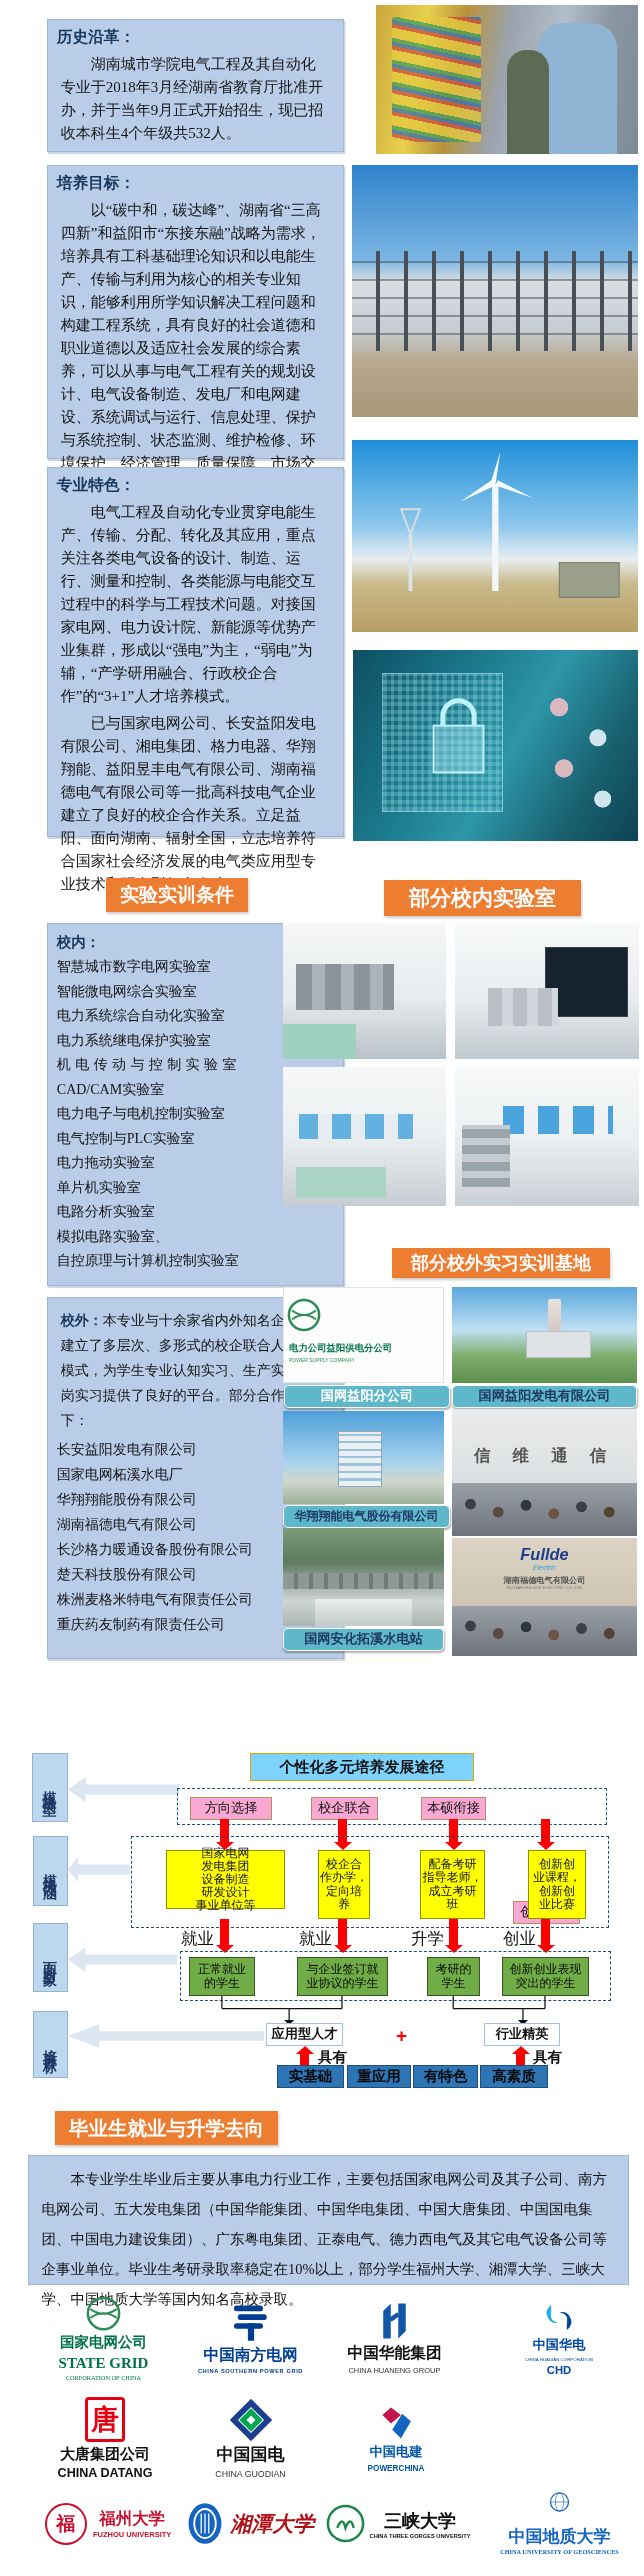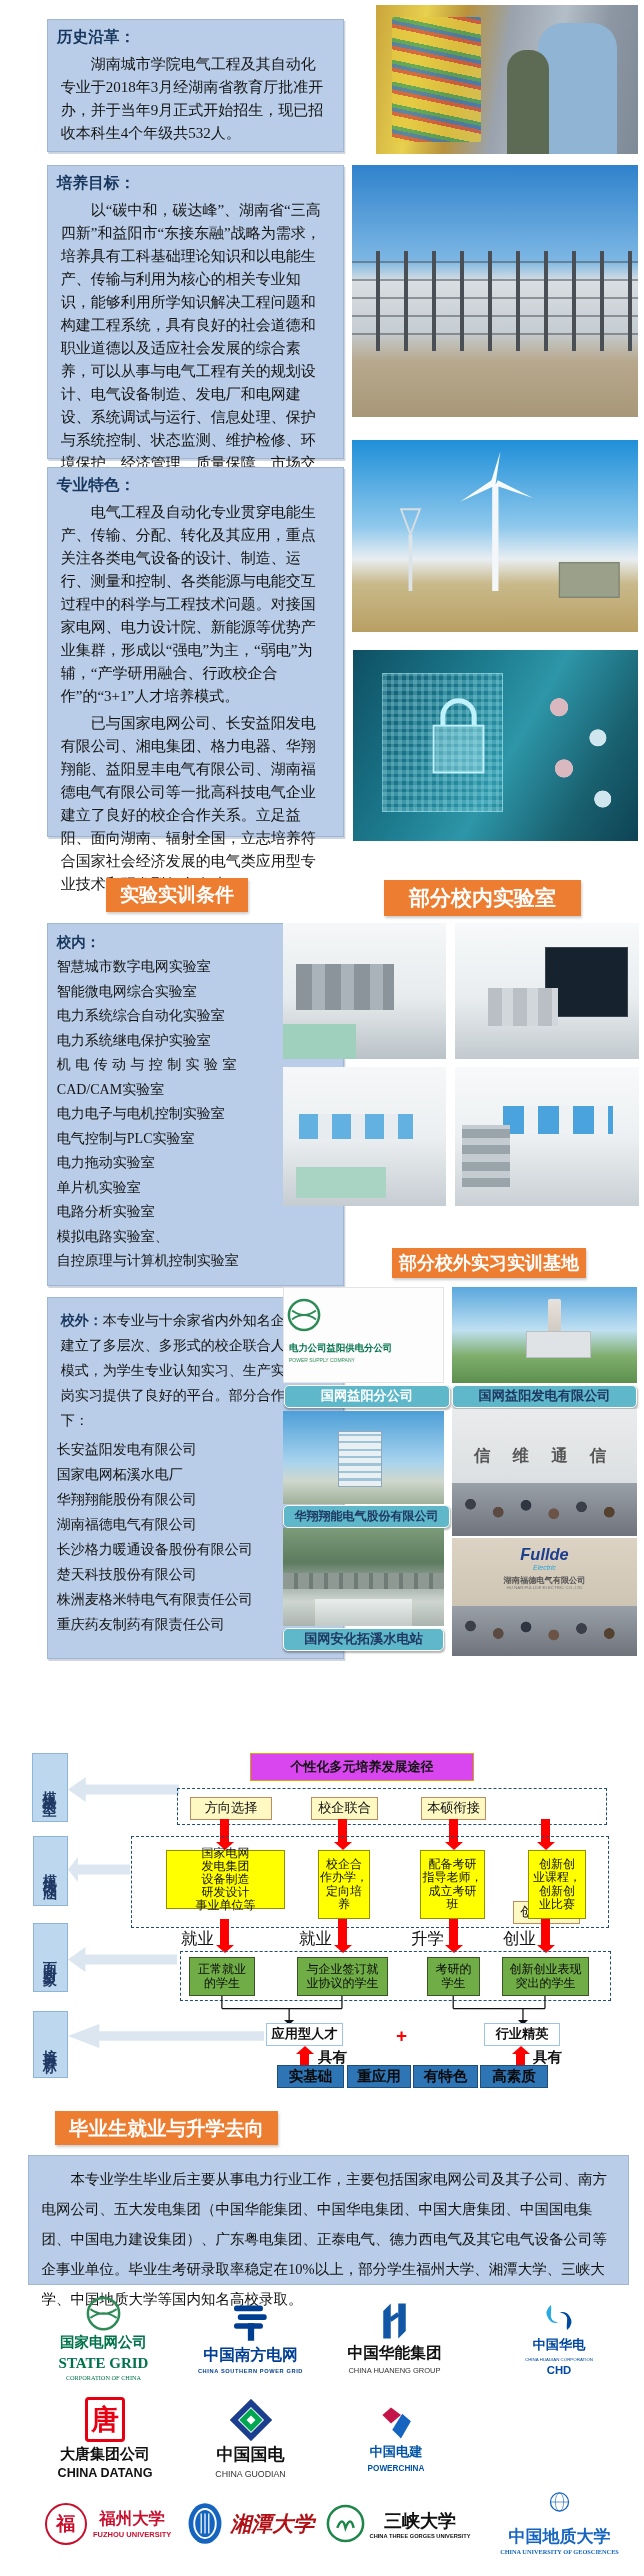--- a/index.html
+++ b/index.html
@@ -33,29 +33,29 @@
   .crowd{position:absolute;left:0;right:0;bottom:0;height:42%;
          background:
           radial-gradient(circle at 10% 40%, #3a3f4a 5px, transparent 5.7px),
           radial-gradient(circle at 25% 55%, #5a4a42 5px, transparent 5.7px),
           radial-gradient(circle at 40% 42%, #2e3642 5px, transparent 5.7px),
           radial-gradient(circle at 55% 58%, #6b5346 5px, transparent 5.7px),
           radial-gradient(circle at 70% 45%, #3a3f4a 5px, transparent 5.7px),
           radial-gradient(circle at 85% 55%, #54412f 5px, transparent 5.7px),
           linear-gradient(#9aa0a8, #6f747c);}
   
-  .fc-title{position:absolute;background:#d946ef;border:0.6px solid #d8a400;color:#111;
-            font-weight:bold;font-size:13px;display:flex;align-items:center;justify-content:center;}
+  .fc-title{position:absolute;background:#7dd3fc;border:0.6px solid #d8a400;color:#111;
+            font-weight:bold;font-size:15px;display:flex;align-items:center;justify-content:center;}
   .fc-side{position:absolute;background:#bdd7ee;border:0.6px solid #8eb4d8;color:#1f3864;
            font-weight:bold;font-size:14px;writing-mode:vertical-rl;text-orientation:upright;
            display:flex;align-items:center;justify-content:center;letter-spacing:3.8px;}
   .dashbox{position:absolute;border:1.9px dashed #1f4e79;box-sizing:border-box;}
   .fcbox{position:absolute;display:flex;align-items:center;justify-content:center;text-align:center;
          box-sizing:border-box;white-space:pre-line;}
-  .pink{background:#fef9c3;border:0.6px solid #b98d5f;font-size:13.2px;color:#111;}
+  .pink{background:#f9a8d4;border:0.6px solid #b98d5f;font-size:13.2px;color:#111;}
   .yellow{background:#ffff00;border:0.6px solid #8f8f00;font-size:12px;line-height:13.2px;color:#111;}
   .green{background:#70ad47;border:0.6px solid #375623;font-size:12px;line-height:13.2px;color:#0a0a0a;}
   .goal{background:#ffffff;border:1.3px solid #9dc3e6;font-size:13.2px;color:#111;font-weight:600;}
   .quality{background:#2e75b6;border:0.6px solid #1f4e79;font-size:14.5px;font-weight:bold;color:#0a0a0a;}
   .flabel{position:absolute;font-size:16.4px;color:#111;font-family:"Liberation Sans",sans-serif;}
   .juyou{position:absolute;font-size:14.5px;font-weight:bold;color:#111;}
   .plus{position:absolute;color:#fe0000;font-size:19px;font-weight:bold;}
   .hollow-arrow{position:absolute;background:#dce6f1;
         clip-path:polygon(0 50%,16% 0,16% 30%,100% 30%,100% 70%,16% 70%,16% 100%);
         filter:drop-shadow(0 0.6px 0.6px #8fa6c6);}
@@ -180,21 +180,21 @@
   </div>
   <div class="photo" style="left:283px;top:1067px;width:163px;height:139px;background:linear-gradient(#f5f7f8 0%,#eceff1 50%,#c6cdd2 100%);">
     <div style="position:absolute;left:10%;top:34%;width:70%;height:18%;background:repeating-linear-gradient(90deg,#63b1e0 0 19px,#e6ecef 19px 33px);"></div>
     <div style="position:absolute;left:8%;bottom:6%;width:55%;height:22%;background:#a9d3c2;"></div>
   </div>
   <div class="photo" style="left:455px;top:1067px;width:184px;height:139px;background:linear-gradient(#f7f9fa 0%,#edf0f2 50%,#c9d0d5 100%);">
     <div style="position:absolute;left:26%;top:28%;width:60%;height:20%;background:repeating-linear-gradient(90deg,#4aa3dd 0 21.4px,#eef2f4 21.4px 35px);"></div>
     <div style="position:absolute;left:4%;top:42%;width:26%;height:44%;background:repeating-linear-gradient(0deg,#9aa4ab 0 8.8px,#c4ccd1 8.8px 16.4px);"></div>
   </div>
 
-  <div class="badge" style="left:368px;top:1248px;width:194px;height:30px;font-size:18px;">部分校外实习实训基地</div>
+  <div class="badge" style="left:368px;top:1248px;width:218px;height:30px;font-size:18px;">部分校外实习实训基地</div>
 
   <div class="photo" style="left:283px;top:1287px;width:161px;height:96px;background:#fdfdfd;border:0.6px solid #e4e4e4;">
     <svg width="34" height="34" style="position:absolute;left:2.5px;top:10px;" viewBox="0 0 54 54">
       <circle cx="27" cy="27" r="24" fill="none" stroke="#2e8b57" stroke-width="4"></circle>
       <path d="M8 20 q19 14 38 0 M8 34 q19 -14 38 0" fill="none" stroke="#2e8b57" stroke-width="3"></path>
     </svg>
     <div style="position:absolute;left:5px;top:54px;color:#00734b;font-weight:bold;font-size:9.4px;">电力公司益阳供电分公司</div>
     <div style="position:absolute;left:5px;top:69px;color:#2e8b57;font-size:5px;">POWER SUPPLY COMPANY</div>
   </div>
   <div class="cap cap-light" style="left:284px;top:1385px;width:166px;height:22.6px;">国网益阳分公司</div>

